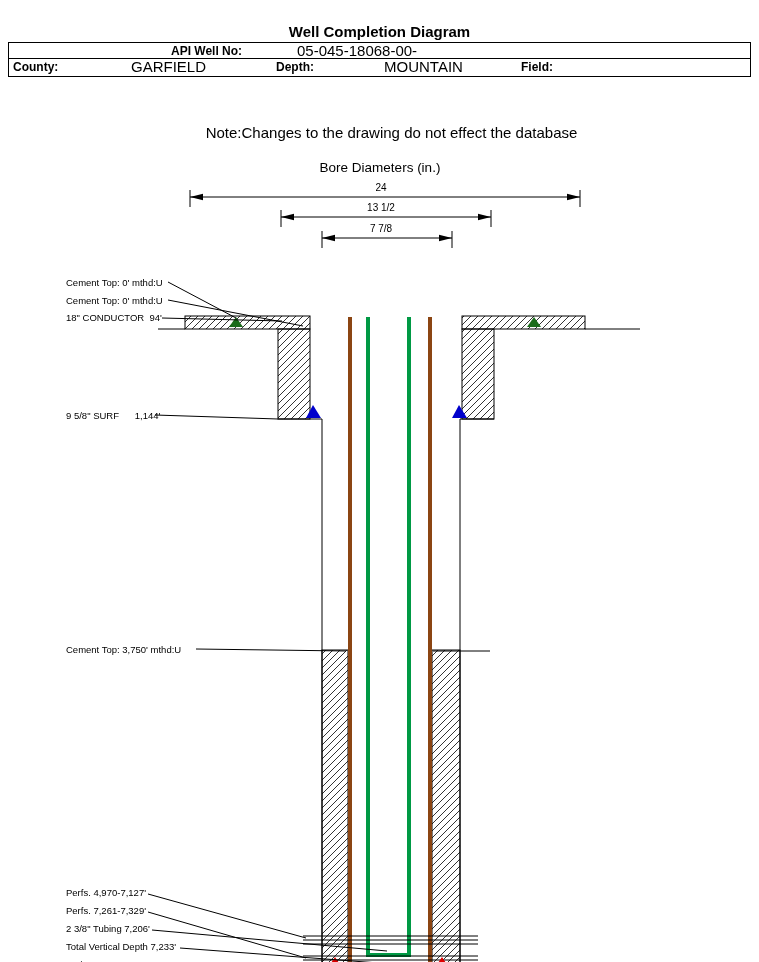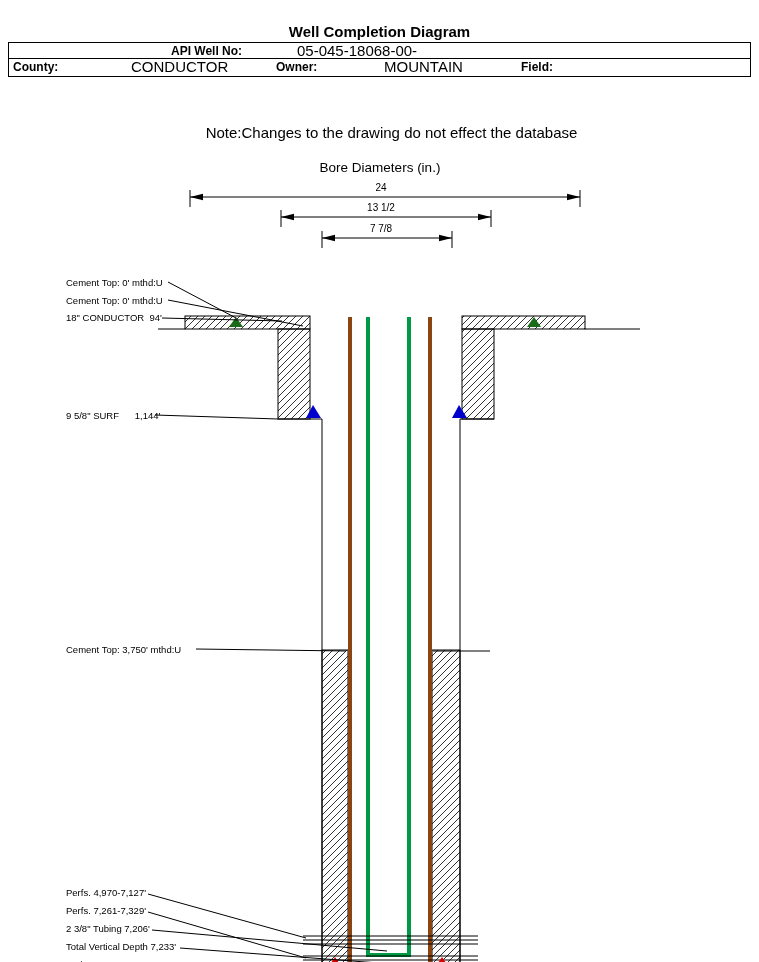--- a/index.html
+++ b/index.html
@@ -35,22 +35,22 @@
 
   <div class="title">Well Completion Diagram</div>
 
   <div class="header-table">
     <div class="trow">
       <span class="lbl" style="left:162px">API Well No:</span>
       <span class="val" style="left:288px">05-045-18068-00-</span>
     </div>
     <div class="trow">
       <span class="lbl" style="left:4px">County:</span>
-      <span class="val" style="left:122px">CONDUCTOR</span>
-      <span class="lbl" style="left:267px">Owner:</span>
+      <span class="val" style="left:122px">GARFIELD</span>
+      <span class="lbl" style="left:267px">Depth:</span>
       <span class="val" style="left:375px">MOUNTAIN</span>
       <span class="lbl" style="left:512px">Field:</span>
       <span class="val" style="left:570px"></span>
     </div>
   </div>
 
   <div class="note">Note:Changes to the drawing do not effect the database</div>
 
   <svg class="diagram" width="759" height="832" viewBox="0 0 759 832" xmlns="http://www.w3.org/2000/svg">
     <defs>

